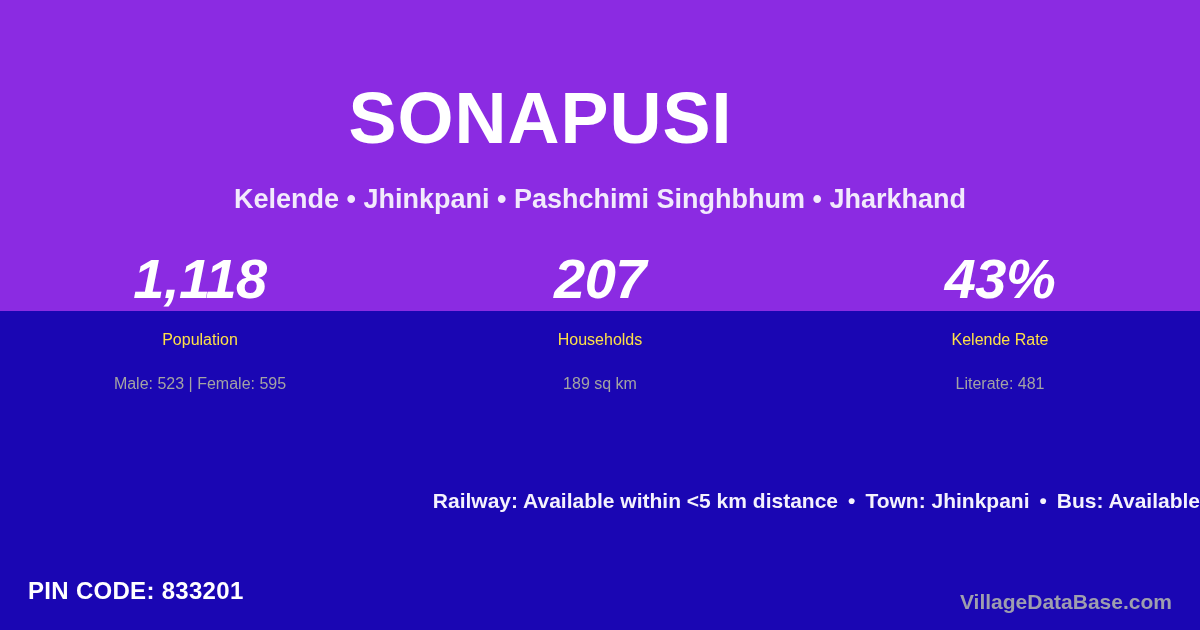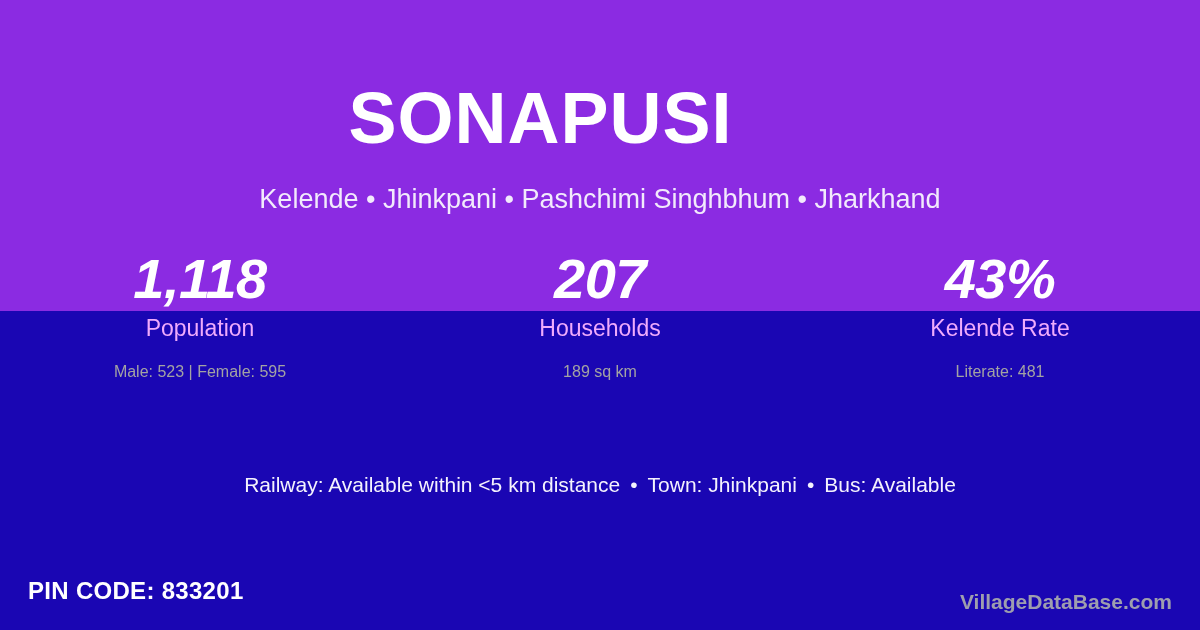--- a/index.html
+++ b/index.html
@@ -50,21 +50,21 @@
     white-space: nowrap;
   }
 
   .subtitle {
     position: absolute;
     left: 0;
     top: 183px;
     width: 1200px;
     text-align: center;
     font-size: 27px;
-    font-weight: 400;
+    font-weight: 700;
     line-height: 1.2;
     color: #f2eafc;
     white-space: nowrap;
   }
 
   
   .stats-row {
     position: absolute;
     left: 0;
     top: 248px;
@@ -82,46 +82,46 @@
     font-size: 56px;
     font-weight: 700;
     line-height: 62px;
     color: #ffffff;
     letter-spacing: -0.5px;
     white-space: nowrap;
     font-style: italic;
   }
 
   .stat-label {
-    margin-top: 4px;
-    font-size: 23px;
+    margin-top: 16px;
+    font-size: 16px;
     font-weight: 400;
     line-height: 28px;
-    color: #f0abfc;
+    color: #fde047;
     white-space: nowrap;
   }
 
   .stat-sub {
     margin-top: 20px;
     font-size: 16px;
     font-weight: 400;
     line-height: 20px;
     color: #a3a3a3;
     white-space: nowrap;
   }
 
   
   .facilities {
     position: absolute;
     left: 0;
-    top: 472px;
+    top: 488px;
     width: 1200px;
-    text-align: center;
+    text-align: right;
     font-size: 21px;
-    font-weight: 400;
+    font-weight: 700;
     line-height: 26px;
     color: #f4f2fd;
     white-space: nowrap;
   }
 
   .facilities .sep {
     display: inline-block;
     padding: 0 10px;
     color: #f4f2fd;
   }

